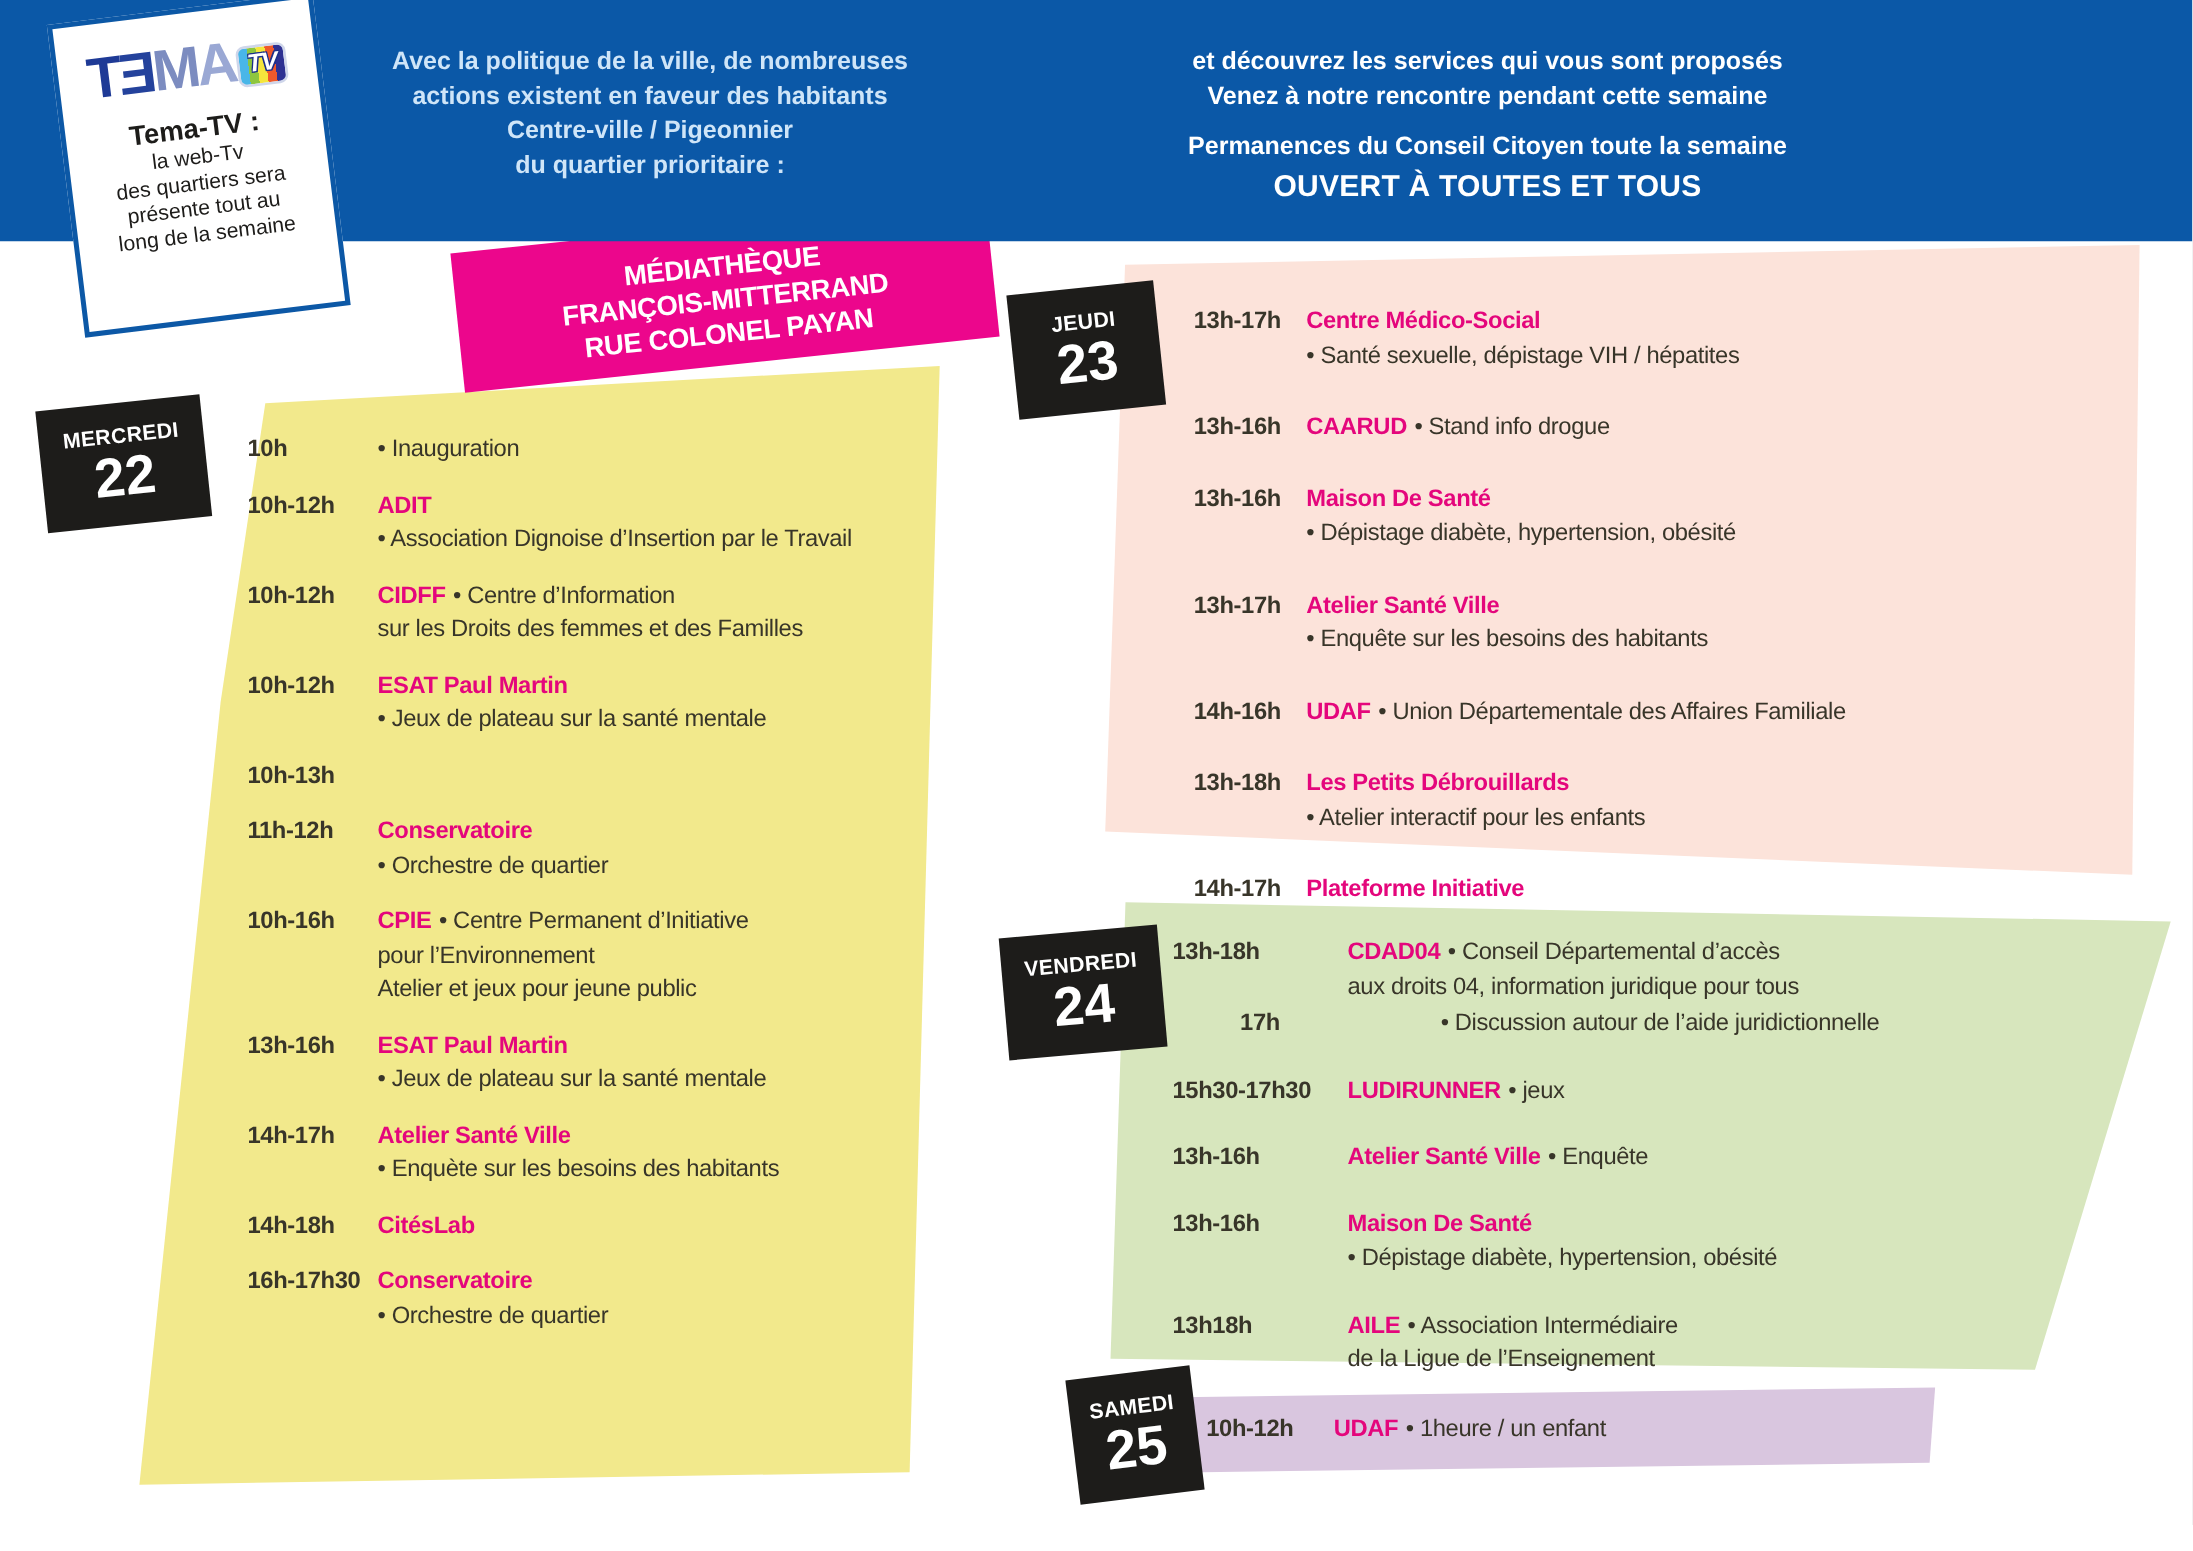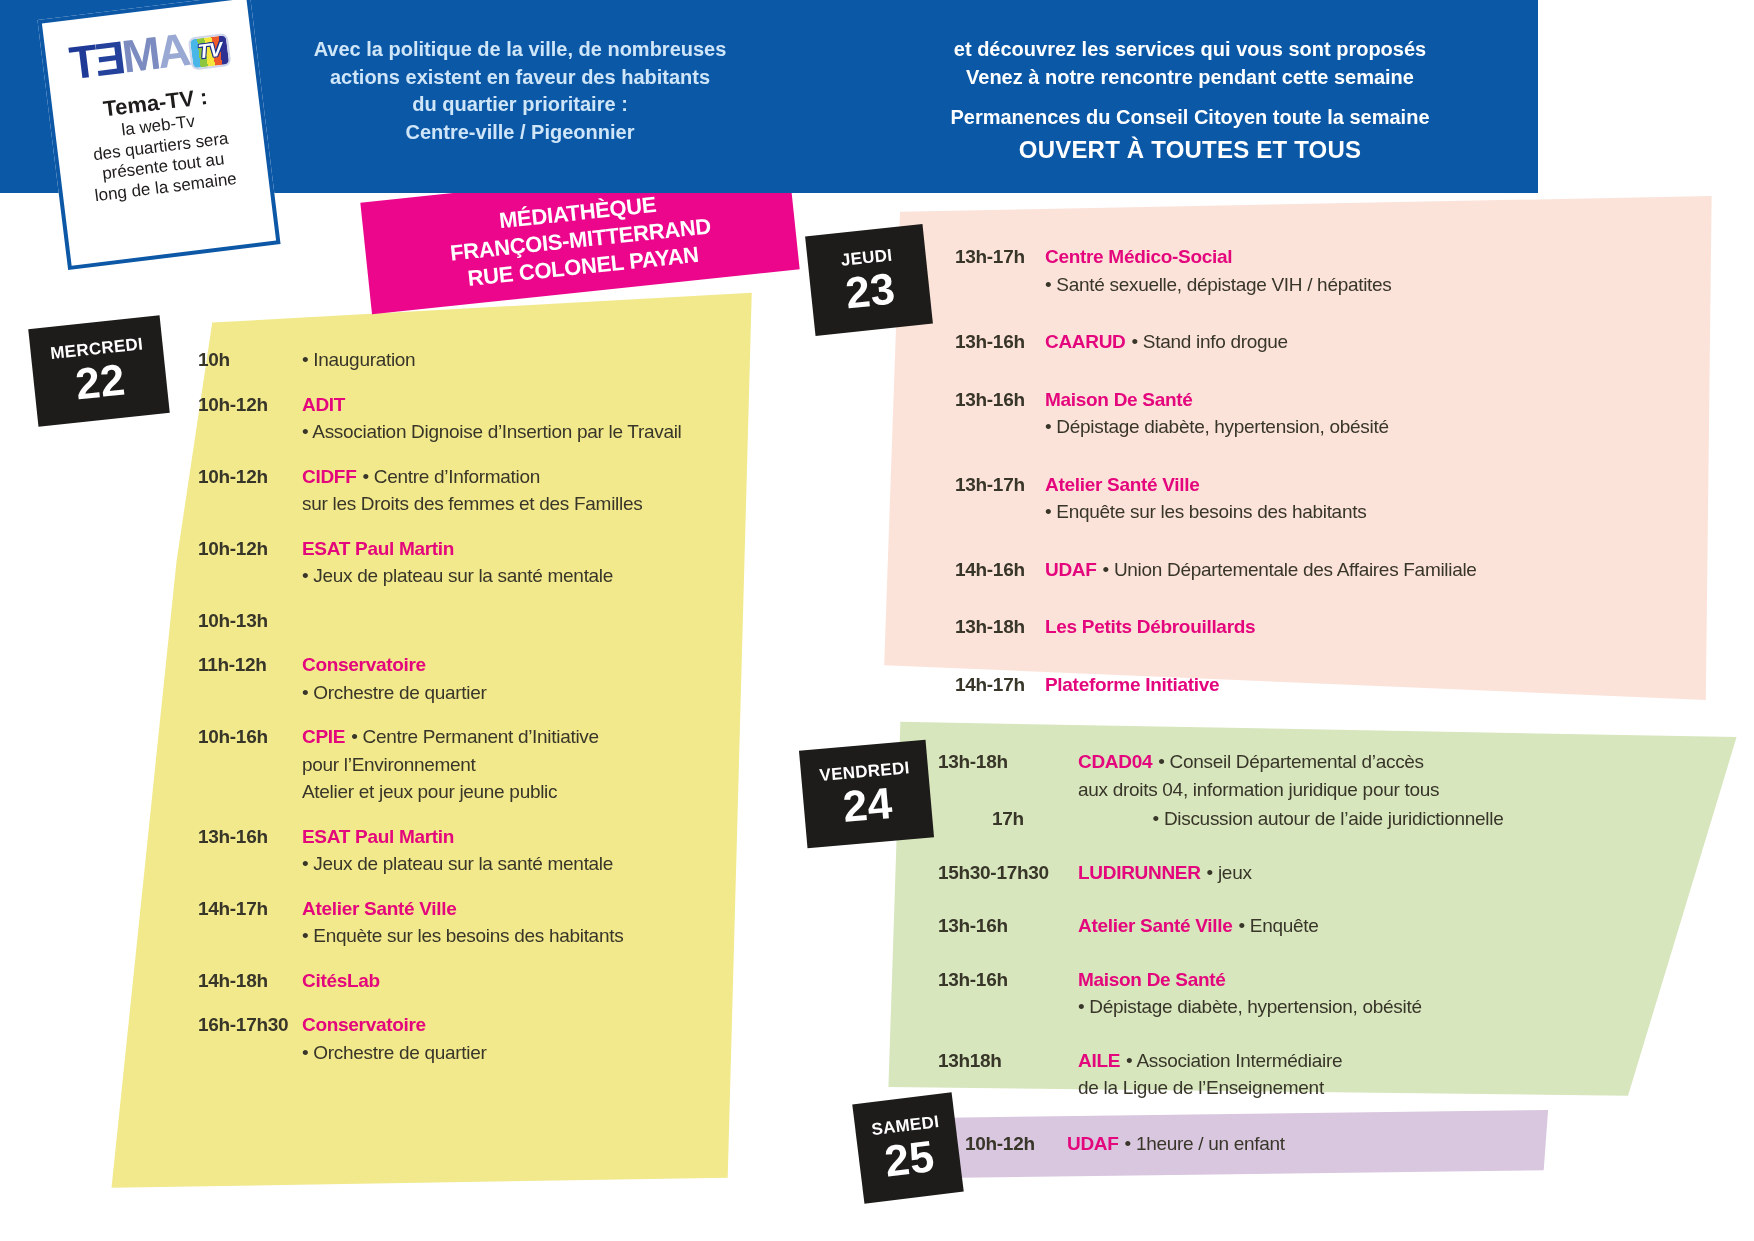--- a/index.html
+++ b/index.html
@@ -14,21 +14,21 @@
   #panel-green{left:885px;top:718px;width:855px;height:382px;background:#d7e6bd;z-index:1;
     clip-path:polygon(1.8% 1%, 99.6% 5%, 86.9% 98.9%, 0.4% 96.6%);}
   #panel-purple{left:918px;top:1108px;width:632px;height:74px;background:#d9c6df;z-index:1;
     clip-path:polygon(1.6% 13.5%, 99.7% 2.7%, 99% 84%, 0.3% 95%);}
   
   #mediatheque{position:absolute;left:365px;top:180px;width:430px;height:112px;background:#ec068c;
     transform:rotate(-6deg);z-index:1;display:flex;flex-direction:column;justify-content:center;
     align-items:center;text-align:center;color:#fff;font-weight:bold;font-size:22px;line-height:27px;
     letter-spacing:-0.3px;padding-top:6px;box-sizing:border-box;}
   
-  #banner{position:absolute;left:0;top:0;width:1538px;height:193px;background:#0b58a7;z-index:2;}
+  #banner{position:absolute;left:0;top:0;width:1754px;height:193px;background:#0b58a7;z-index:2;}
   #banner-mid{position:absolute;left:280px;top:36px;width:480px;text-align:center;color:#cfe5f8;
     font-weight:bold;font-size:20px;line-height:27.5px;}
   #banner-right{position:absolute;left:925px;top:36px;width:530px;text-align:center;color:#ffffff;
     font-weight:bold;font-size:20px;line-height:27.5px;}
   #permanences{margin-top:13px;font-size:20px;}
   #ouvert{margin-top:4px;font-size:24px;letter-spacing:0.2px;}
   
   #card{position:absolute;left:52px;top:6px;width:214px;height:252px;background:#ffffff;
     border:4px solid #0c58a6;transform:rotate(-7deg);z-index:4;text-align:center;box-sizing:border-box;}
   #logo{margin-top:20px;font-weight:800;font-size:46px;letter-spacing:-3px;line-height:1;
@@ -86,22 +86,22 @@
   <div id="mediatheque">
     <div>MÉDIATHÈQUE</div>
     <div>FRANÇOIS-MITTERRAND</div>
     <div>RUE COLONEL PAYAN</div>
   </div>
 
   <div id="banner">
     <div id="banner-mid">
       <div>Avec la politique de la ville, de nombreuses</div>
       <div>actions existent en faveur des habitants</div>
+      <div>Centre-ville / Pigeonnier</div>
       <div>du quartier prioritaire :</div>
-      <div>Centre-ville / Pigeonnier</div>
     </div>
     <div id="banner-right">
       <div>et découvrez les services qui vous sont proposés</div>
       <div>Venez à notre rencontre pendant cette semaine</div>
       <div id="permanences">Permanences du Conseil Citoyen toute la semaine</div>
       <div id="ouvert">OUVERT À TOUTES ET TOUS</div>
     </div>
   </div>
 
   <div id="card">
@@ -213,21 +213,21 @@
       <div class="body"><span class="nm">Atelier Santé Ville</span>
         <div class="it">• Enquête sur les besoins des habitants</div></div>
     </div>
     <div class="row">
       <div class="time">14h-16h</div>
       <div class="body"><span class="nm">UDAF</span><span class="after">• Union Départementale des Affaires Familiale</span></div>
     </div>
     <div class="row">
       <div class="time">13h-18h</div>
       <div class="body"><span class="nm">Les Petits Débrouillards</span>
-        </div>
+        <div class="it">• Atelier interactif pour les enfants</div></div>
     </div>
     <div class="row">
       <div class="time">14h-17h</div>
       <div class="body"><span class="nm">Plateforme Initiative</span></div>
     </div>
   </div>
 
   <div id="sched-vendredi" class="sched">
     <div class="row">
       <div class="time">13h-18h</div>

